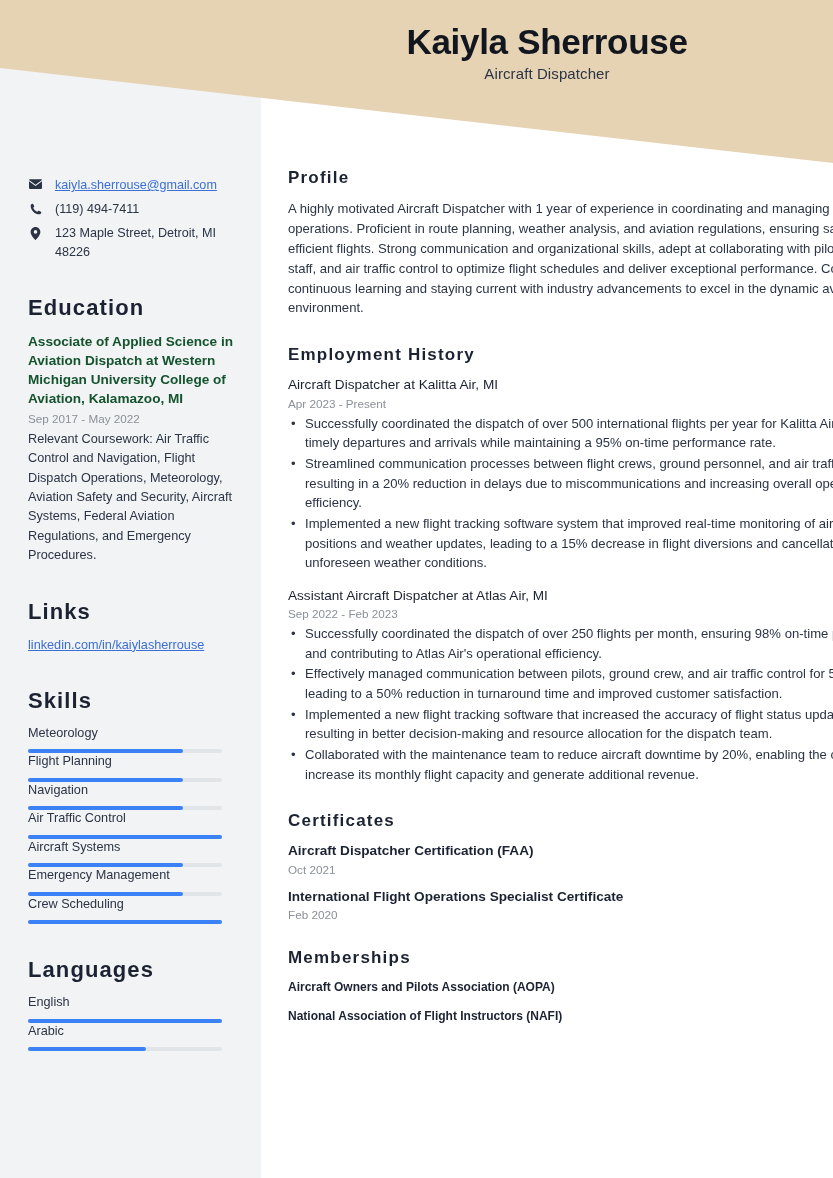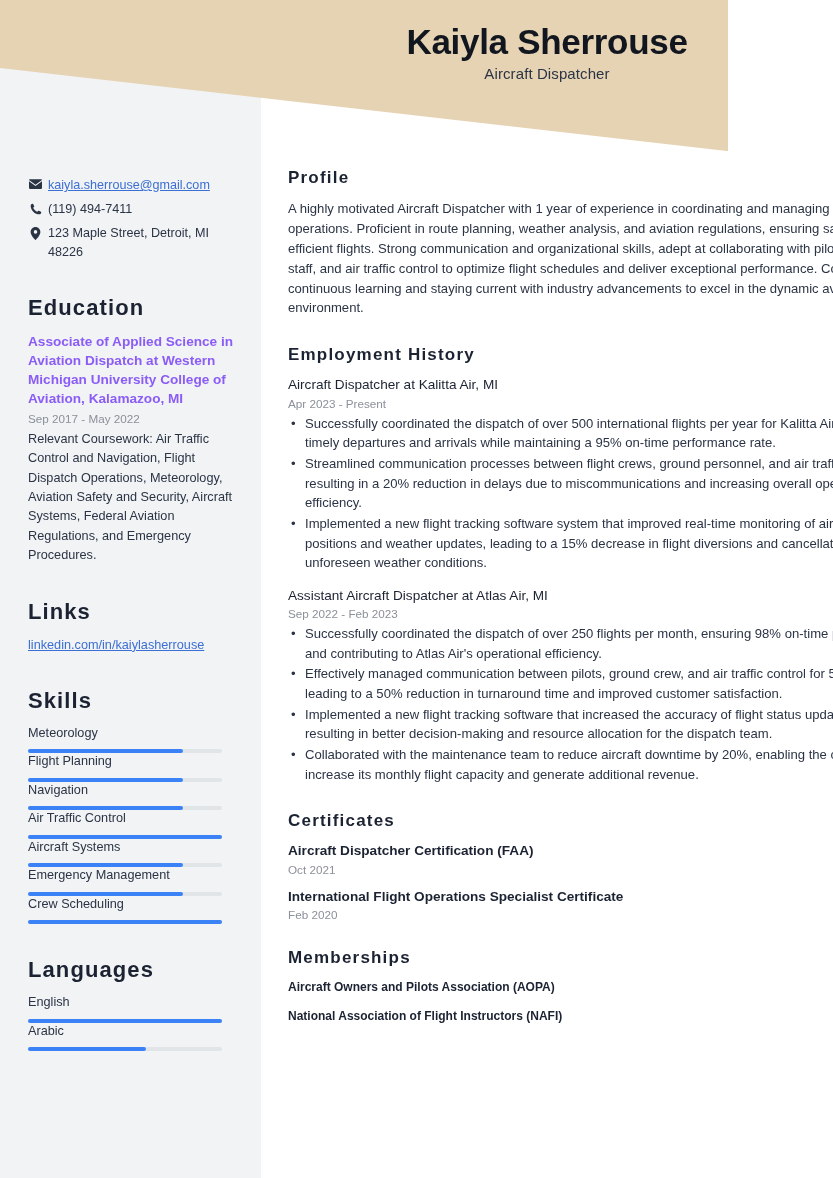--- a/index.html
+++ b/index.html
@@ -25,21 +25,21 @@
     position: absolute;
     left: 0; top: 0;
     width: 261px; height: 1178px;
     background: #f1f3f5;
   }
 
   
   .banner {
     position: absolute;
     left: 0; top: 0;
-    width: 728px; height: 170px;
+    width: 833px; height: 170px;
     background: #e6d3b3;
     clip-path: polygon(0 0, 833px 0, 833px 163px, 0 68px);
   }
 
   .banner-inner {
     position: absolute;
     left: 261px; top: 0;
     width: 572px;
     text-align: center;
     padding-top: 22px;
@@ -64,21 +64,21 @@
   .sidebar {
     position: absolute;
     left: 0; top: 0;
     width: 261px;
     padding: 176px 26px 20px 28px;
   }
 
   .contact-row {
     display: flex;
     align-items: flex-start;
-    gap: 5px;
+    gap: 12px;
     margin-bottom: 5px;
     font-size: 12.6px;
     line-height: 1.5;
   }
 
   .contact-icon {
     width: 15px;
     min-width: 15px;
     padding-top: 3px;
     display: flex;
@@ -101,21 +101,21 @@
     letter-spacing: 1.1px;
     color: #1b2232;
     margin-top: 33px;
     margin-bottom: 11px;
   }
 
   .edu-degree {
     font-size: 13.6px;
     font-weight: bold;
     line-height: 1.42;
-    color: #8b5cf6;
+    color: #14532d;
   }
 
   .edu-date {
     font-size: 11.7px;
     color: #8b9099;
     margin-top: 3px;
     margin-bottom: 5px;
   }
 
   .edu-desc {

